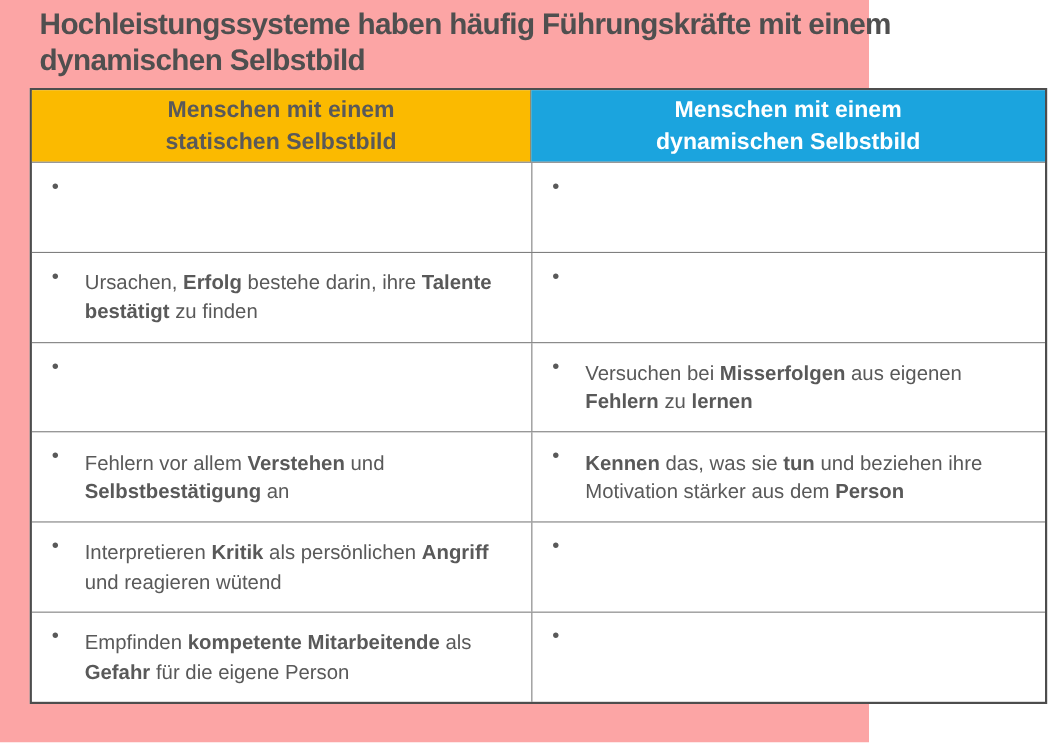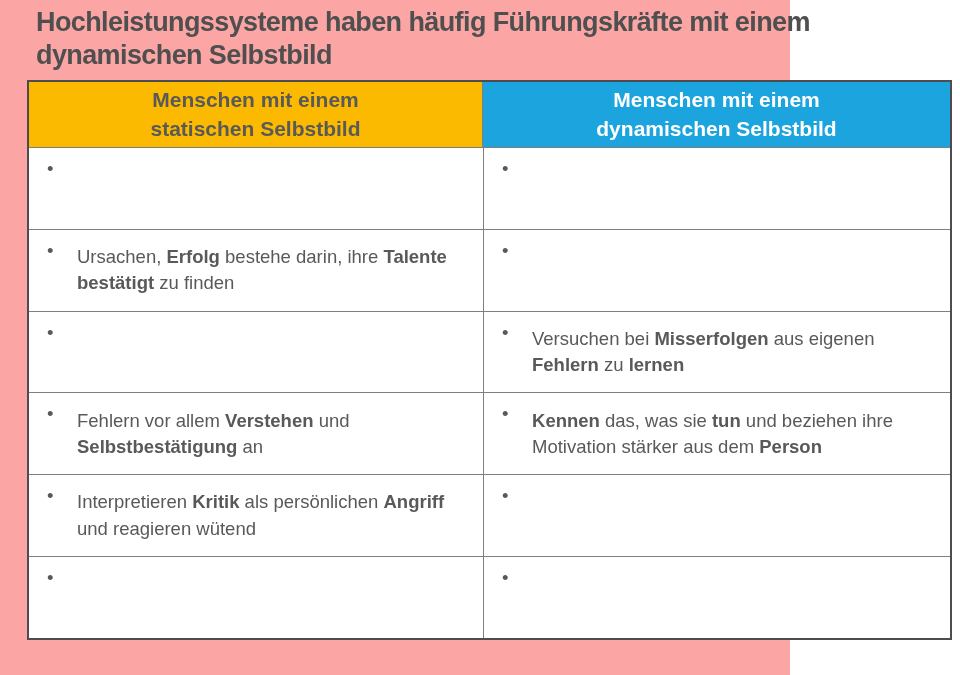--- a/index.html
+++ b/index.html
@@ -103,20 +103,21 @@
             <span class="bullet">•</span>
             <span class="txt"><span>Interpretieren </span><strong>Kritik</strong><span> als persönlichen </span><strong>Angriff</strong><span> und reagieren wütend</span></span>
           </div>
           <div class="td">
             <span class="bullet">•</span>
           </div>
         </div>
         <div class="tr">
           <div class="td">
             <span class="bullet">•</span>
+            <span class="txt"><span>Empfinden </span><strong>kompetente Mitarbeitende</strong><span> als </span><strong>Gefahr</strong><span> für die eigene Person</span></span>
           </div>
           <div class="td">
             <span class="bullet">•</span>
           </div>
         </div>
       </div>
   </div>
 </div>
 
 </body></html>

